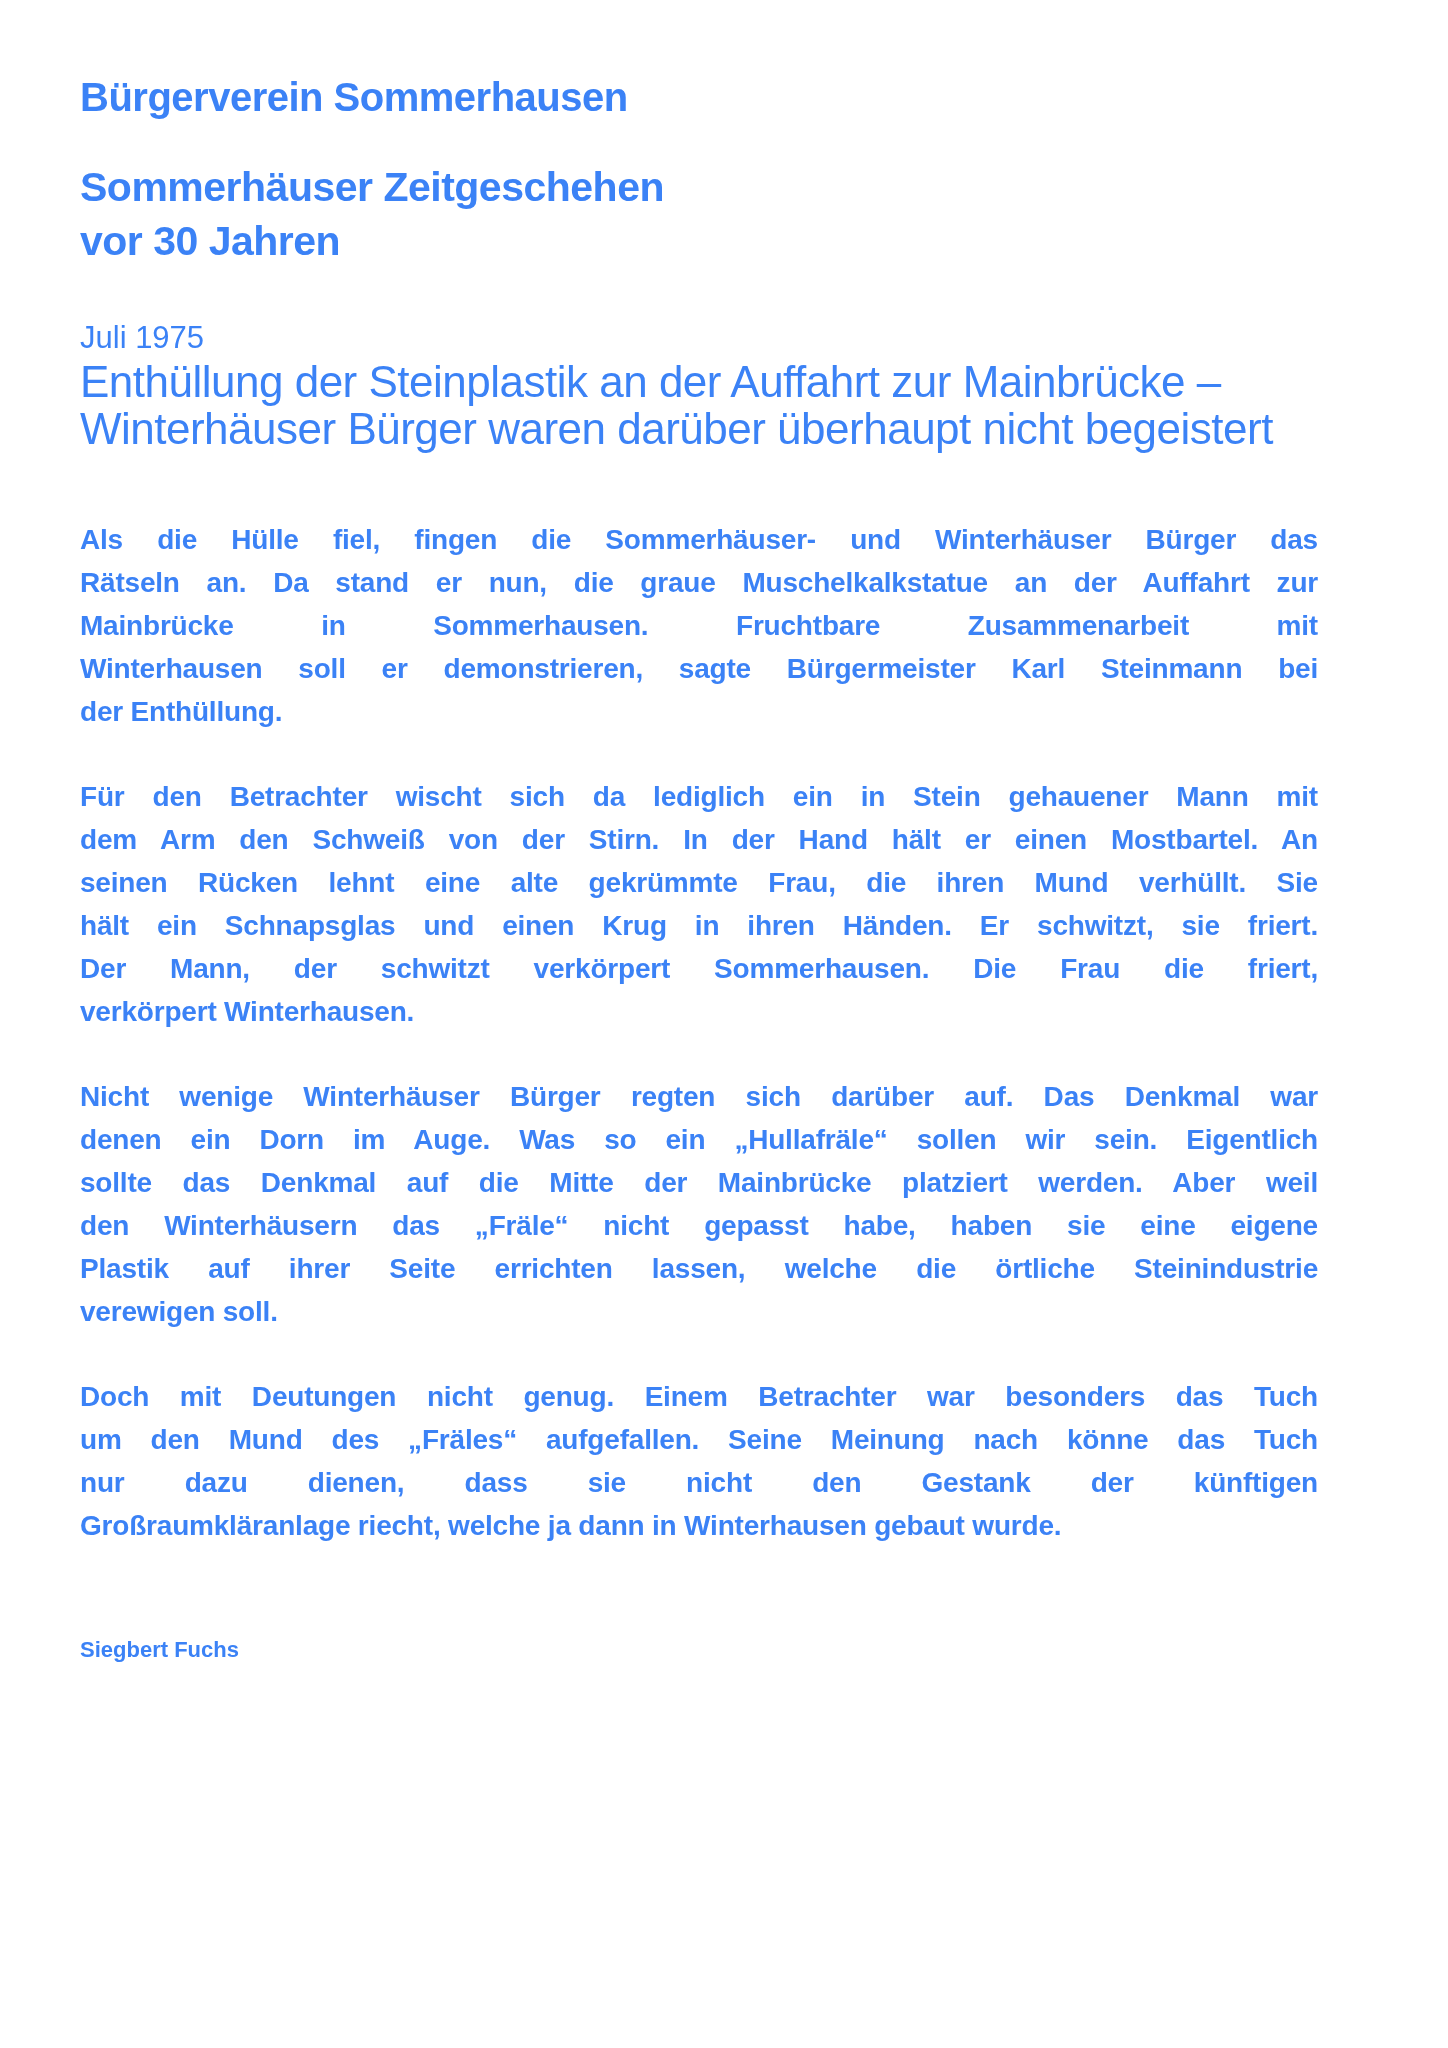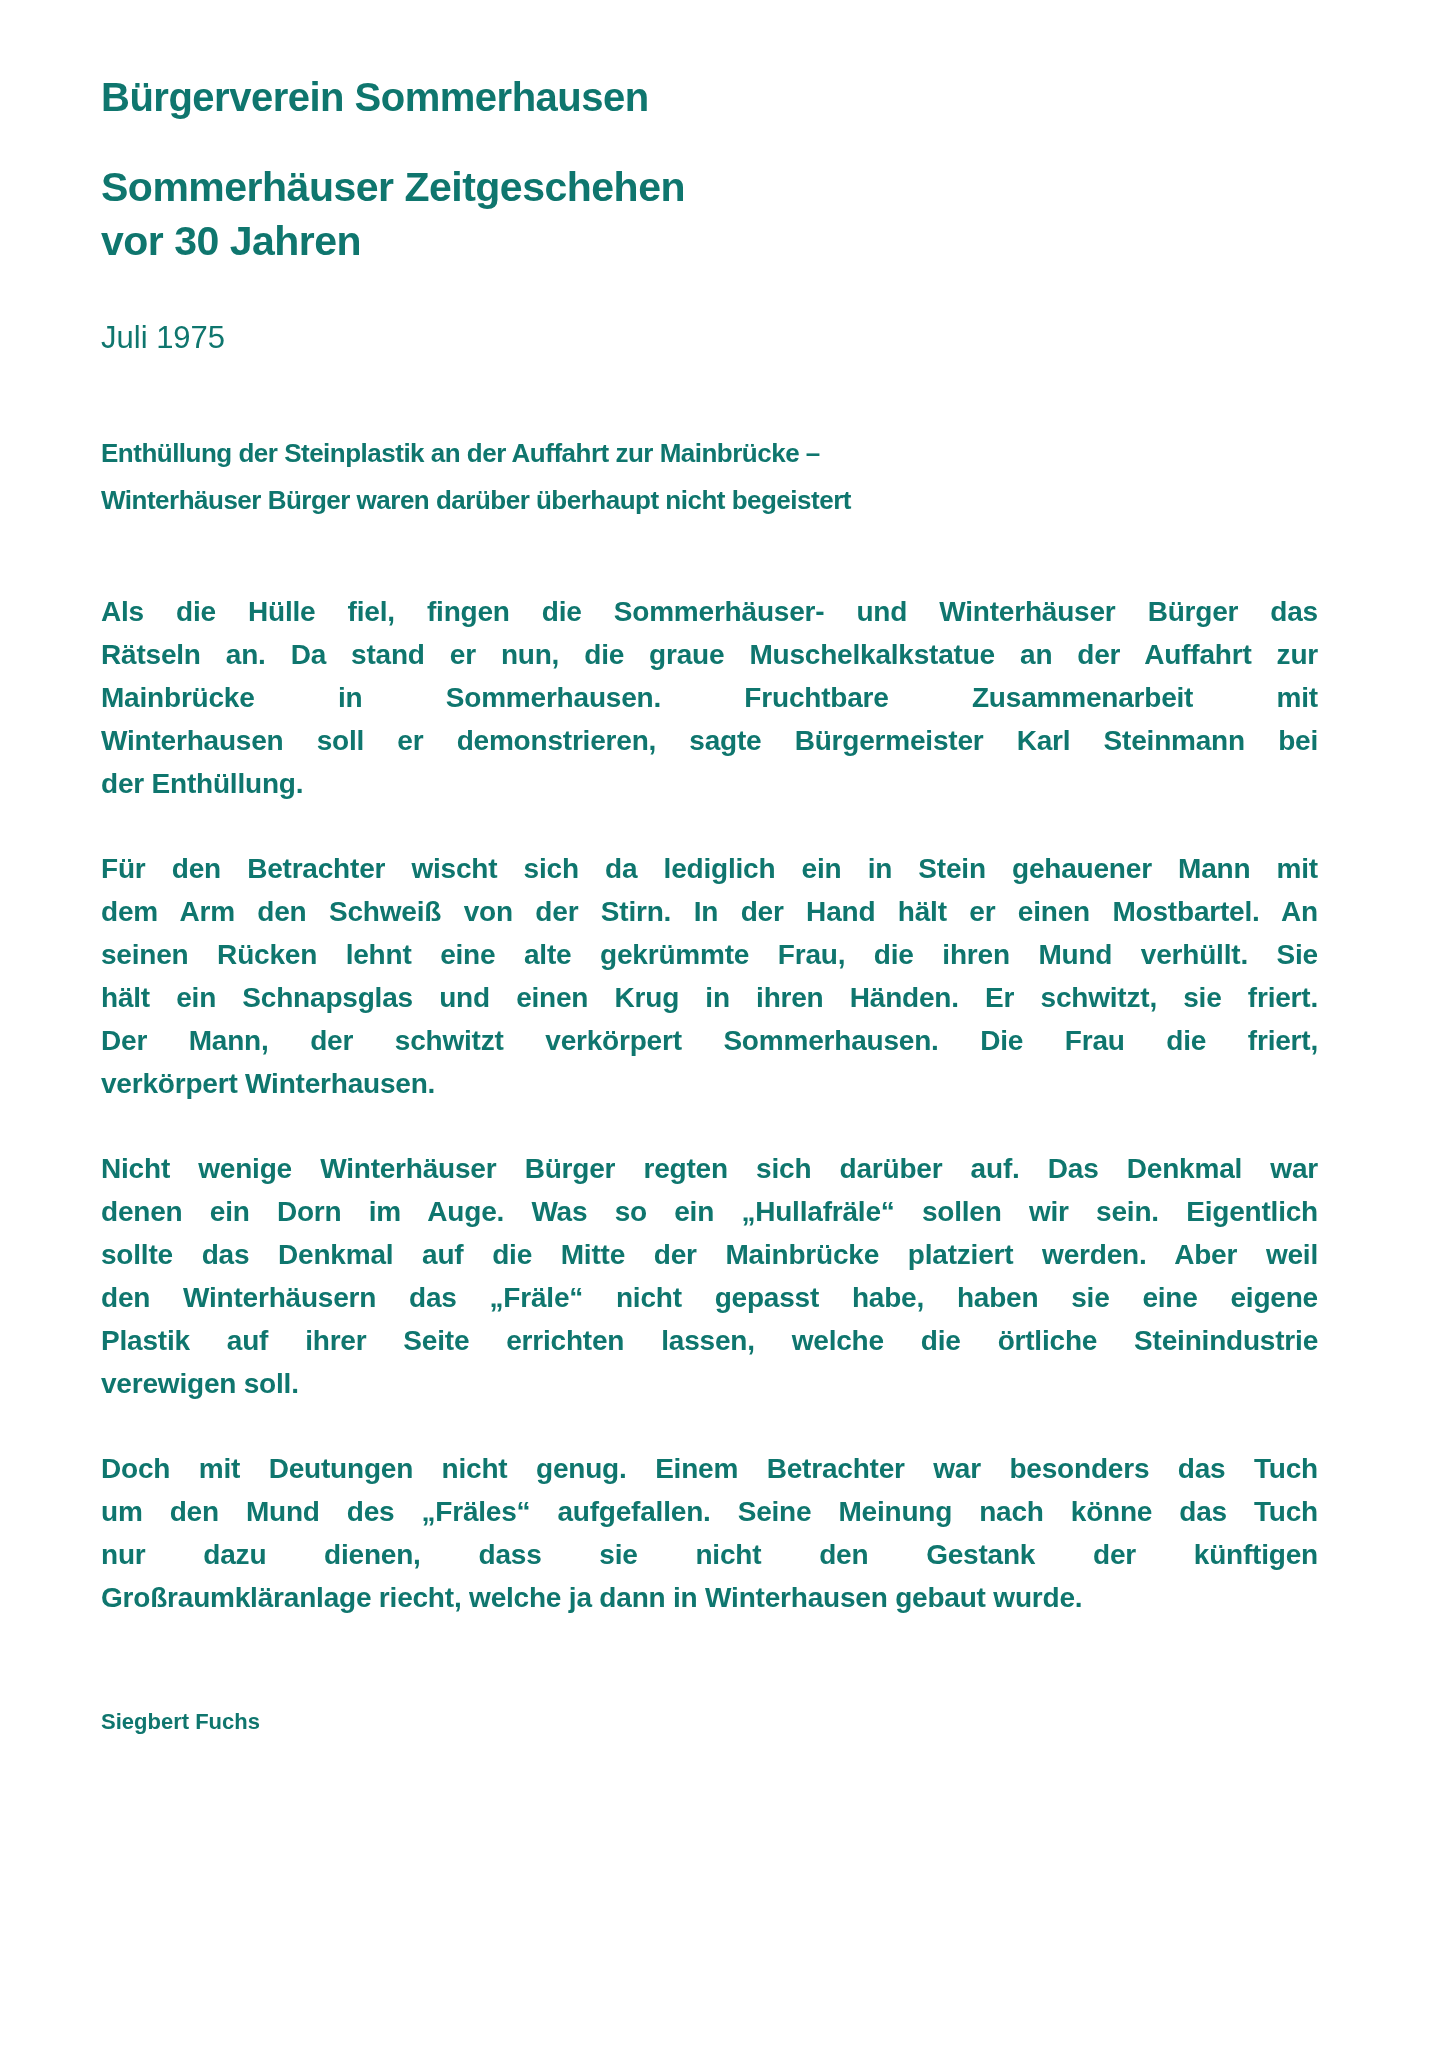--- a/index.html
+++ b/index.html
@@ -6,23 +6,23 @@
     margin: 0;
     padding: 0;
     background: #ffffff;
   }
   .page {
     position: relative;
     width: 1448px;
     height: 2048px;
     background: #ffffff;
     box-sizing: border-box;
-    padding: 72px 130px 0 101px;
+    padding: 72px 130px 0 80px;
     font-family: "Liberation Sans", sans-serif;
-    color: #0f766e;
+    color: #3b82f6;
     overflow: hidden;
   }
   .doc-title {
     font-size: 40px;
     font-weight: bold;
     line-height: 50px;
     letter-spacing: -0.5px;
     margin: 0;
   }
   .doc-subtitle {
@@ -32,23 +32,22 @@
     line-height: 54px;
     letter-spacing: -0.5px;
   }
   .doc-date {
     margin-top: 50px;
     font-size: 31px;
     font-weight: normal;
     line-height: 40px;
   }
   .doc-heading {
-    margin-top: 72px;
-    font-size: 26px;
-    font-weight: bold;
+    font-size: 44px;
+    font-weight: normal;
     line-height: 47px;
     letter-spacing: -0.5px;
   }
   .body-text {
     margin-top: 66px;
   }
   .para {
     margin-bottom: 42px;
   }
   .line {

